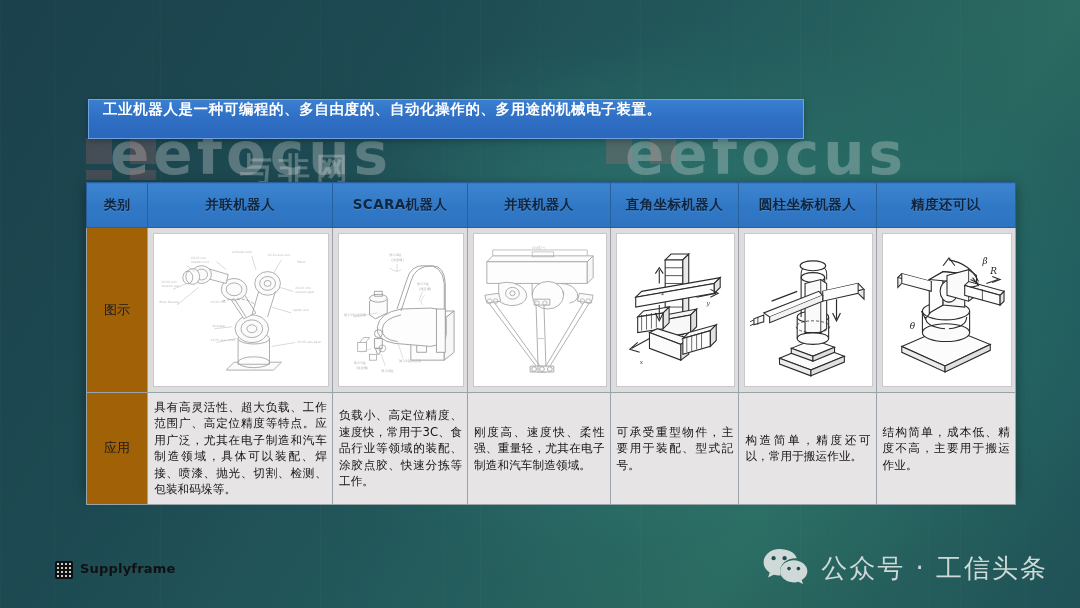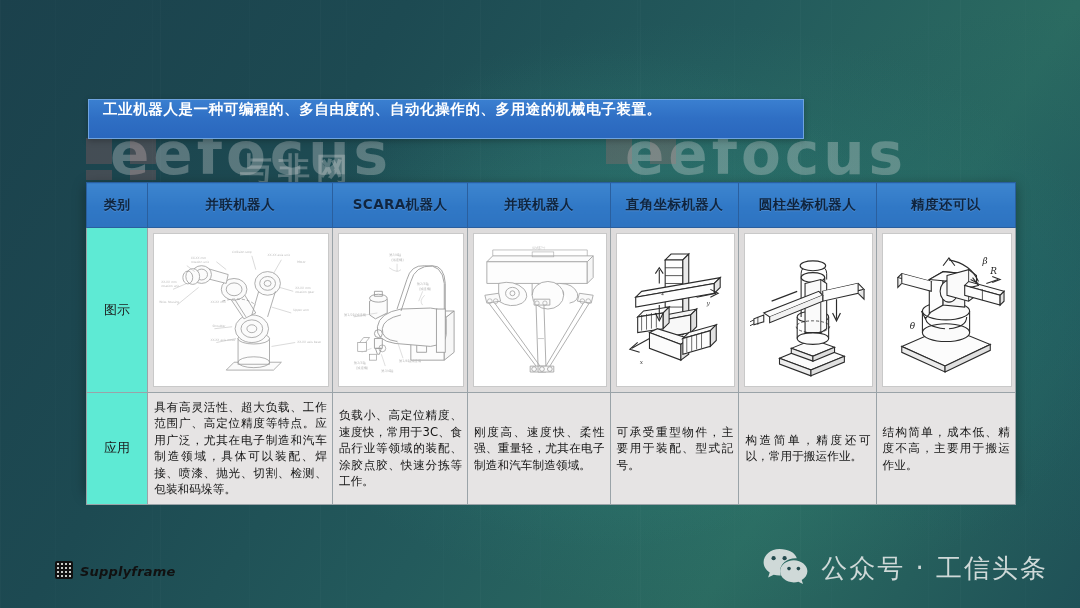--- a/index.html
+++ b/index.html
@@ -98,21 +98,21 @@
     font-size: 13.5px;
     font-weight: bold;
     height: 42px;
     letter-spacing: .4px;
     border-color: #2a5f9e;
     text-shadow: 0 1px 0 rgba(255,255,255,.12);
   }
   table.robo thead th.col-cat { font-size: 13px; }
 
   td.rowlabel {
-    background: #5eead4;
+    background: #a16207;
     text-align: center;
     font-size: 13px;
     color: #1c1c1c;
     width: 58px;
   }
   td.pic {
     background: #dedcdc;
     padding: 6px 5px;
     height: 152px;
   }
@@ -132,21 +132,21 @@
     color: #151515;
     padding: 6px 5px 6px 6px;
     vertical-align: top;
     text-align: justify;
     letter-spacing: .1px;
   }
 
   
   .logo {
     position: absolute; left: 55px; top: 561px;
-    display: flex; align-items: flex-end; gap: 7px; font-style: italic;
+    display: flex; align-items: flex-start; gap: 7px;
   }
   .logo-mark {
     width: 18px; height: 18px;
     background:
       repeating-linear-gradient(0deg,  #111 0 2px, transparent 2px 4px),
       repeating-linear-gradient(90deg, #111 0 2px, transparent 2px 4px);
     background-color: #c9ccc9;
     border-radius: 2px;
   }
   .logo-text {

